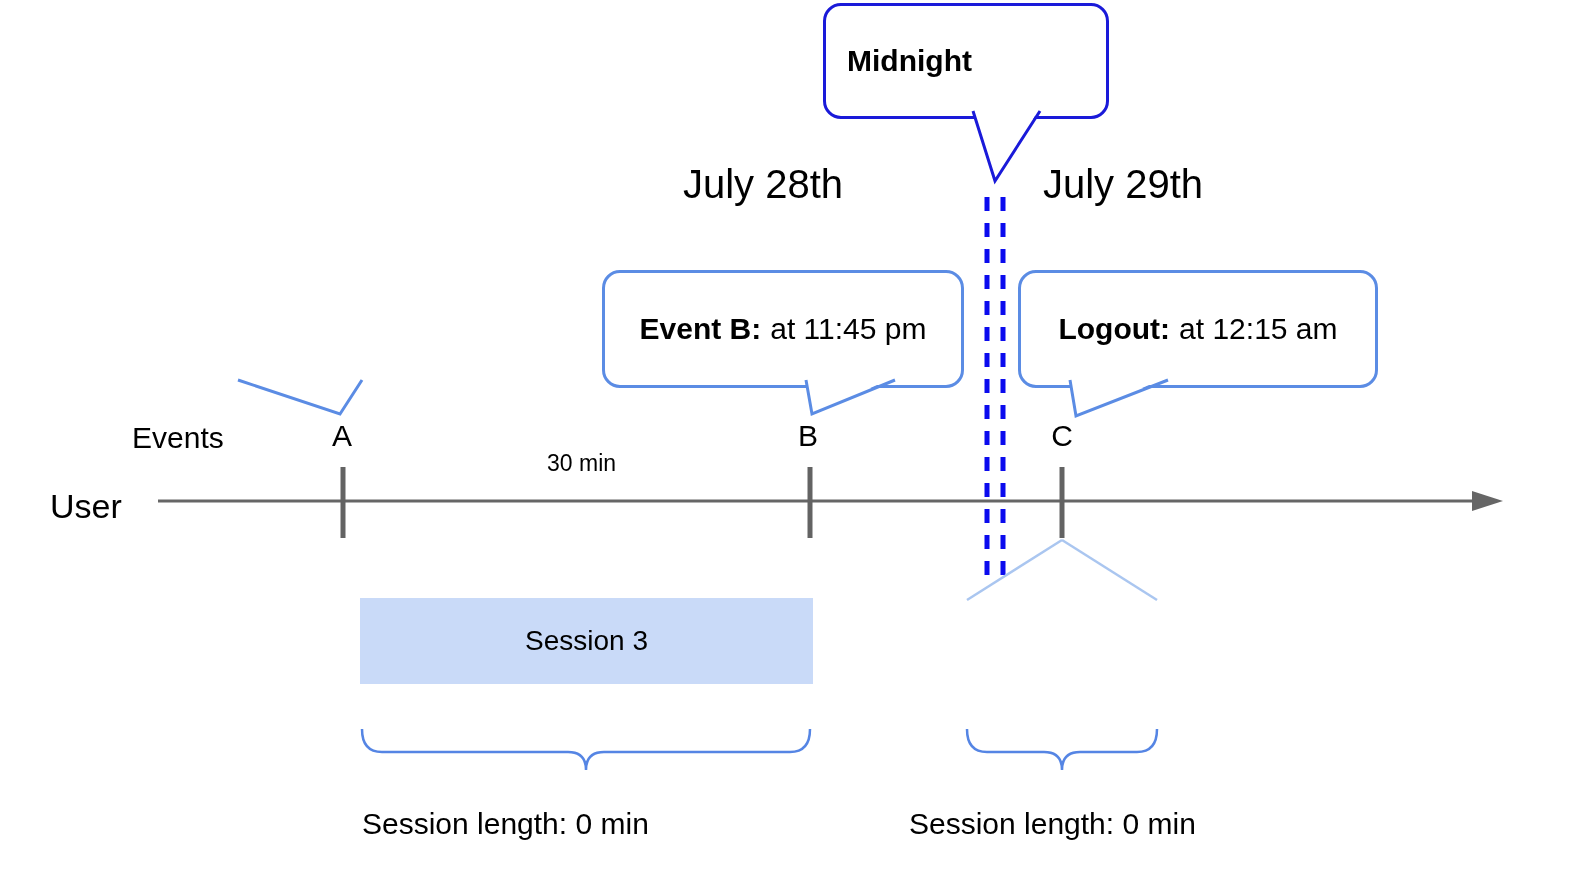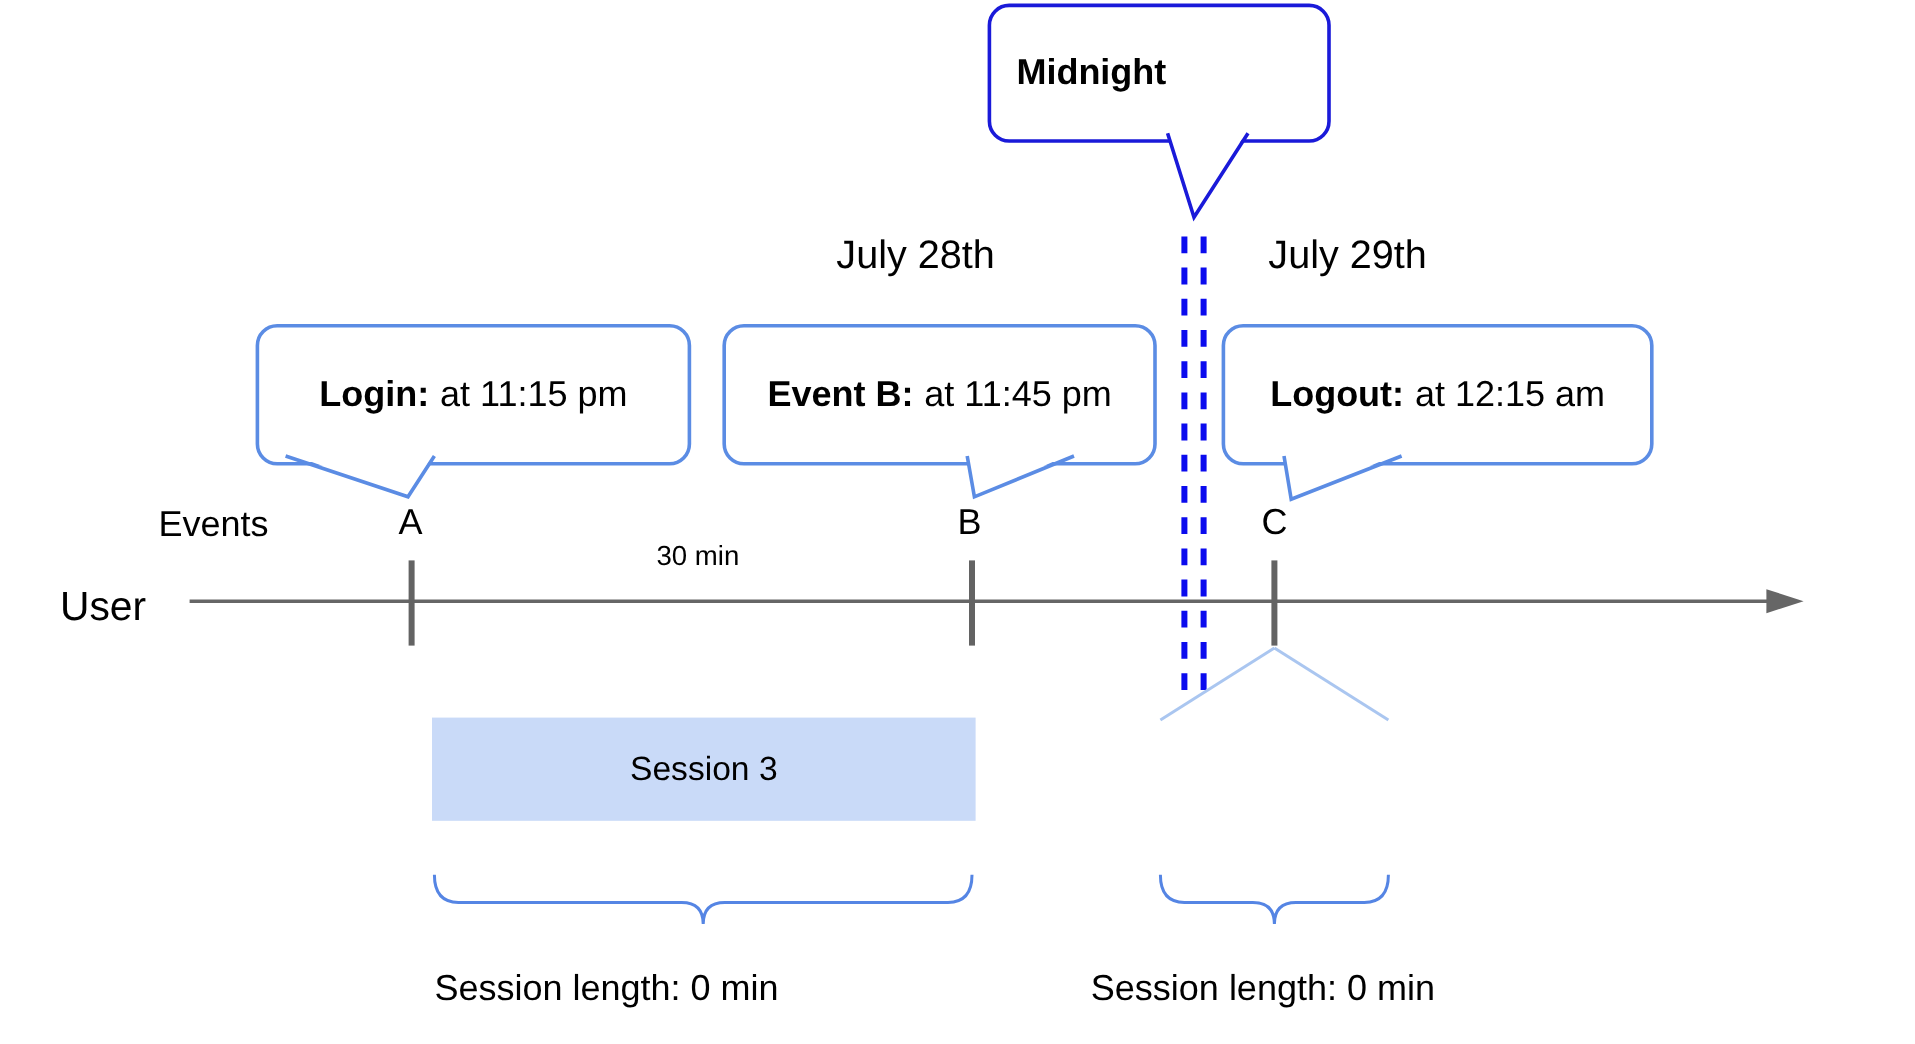--- a/index.html
+++ b/index.html
@@ -13,38 +13,34 @@
     position:absolute;background:#fff;border:3px solid #5b8ce4;border-radius:18px;
     display:flex;align-items:center;justify-content:center;font-size:30px;white-space:nowrap;
   }
   .bubble .lbl{font-weight:bold;}
   .bubble .val{margin-left:9px;}
   .bubble.midnight{border-color:#1a1ad9;justify-content:flex-start;padding-left:21px;}
   .session-box{
     position:absolute;background:#c9daf8;display:flex;align-items:center;justify-content:center;
     font-size:28px;
   }
-  .datelabel{font-size:33px;width:200px;text-align:center;margin-top:32px;}
+  .datelabel{font-size:40px;width:200px;text-align:center;}
   .marker{font-size:30px;width:60px;text-align:center;}
   .axis-label{font-size:30px;}
   .length-label{font-size:30px;white-space:nowrap;}
 </style>
 </head>
 <body>
 
 <div id="canvas">
 
   <div class="bubble midnight" style="left:823px;top:3px;width:259px;height:110px;">
     <span class="lbl">Midnight</span>
   </div>
 
-  <div class="bubble" style="left:213px;top:270px;width:357px;height:112px;">
-    <span class="lbl">Login:</span>
-    <span class="val">at 11:15 pm</span>
-  </div>
 
   <div class="bubble" style="left:602px;top:270px;width:356px;height:112px;">
     <span class="lbl">Event B:</span>
     <span class="val">at 11:45 pm</span>
   </div>
 
   <div class="bubble" style="left:1018px;top:270px;width:354px;height:112px;">
     <span class="lbl">Logout:</span>
     <span class="val">at 12:15 am</span>
   </div>

